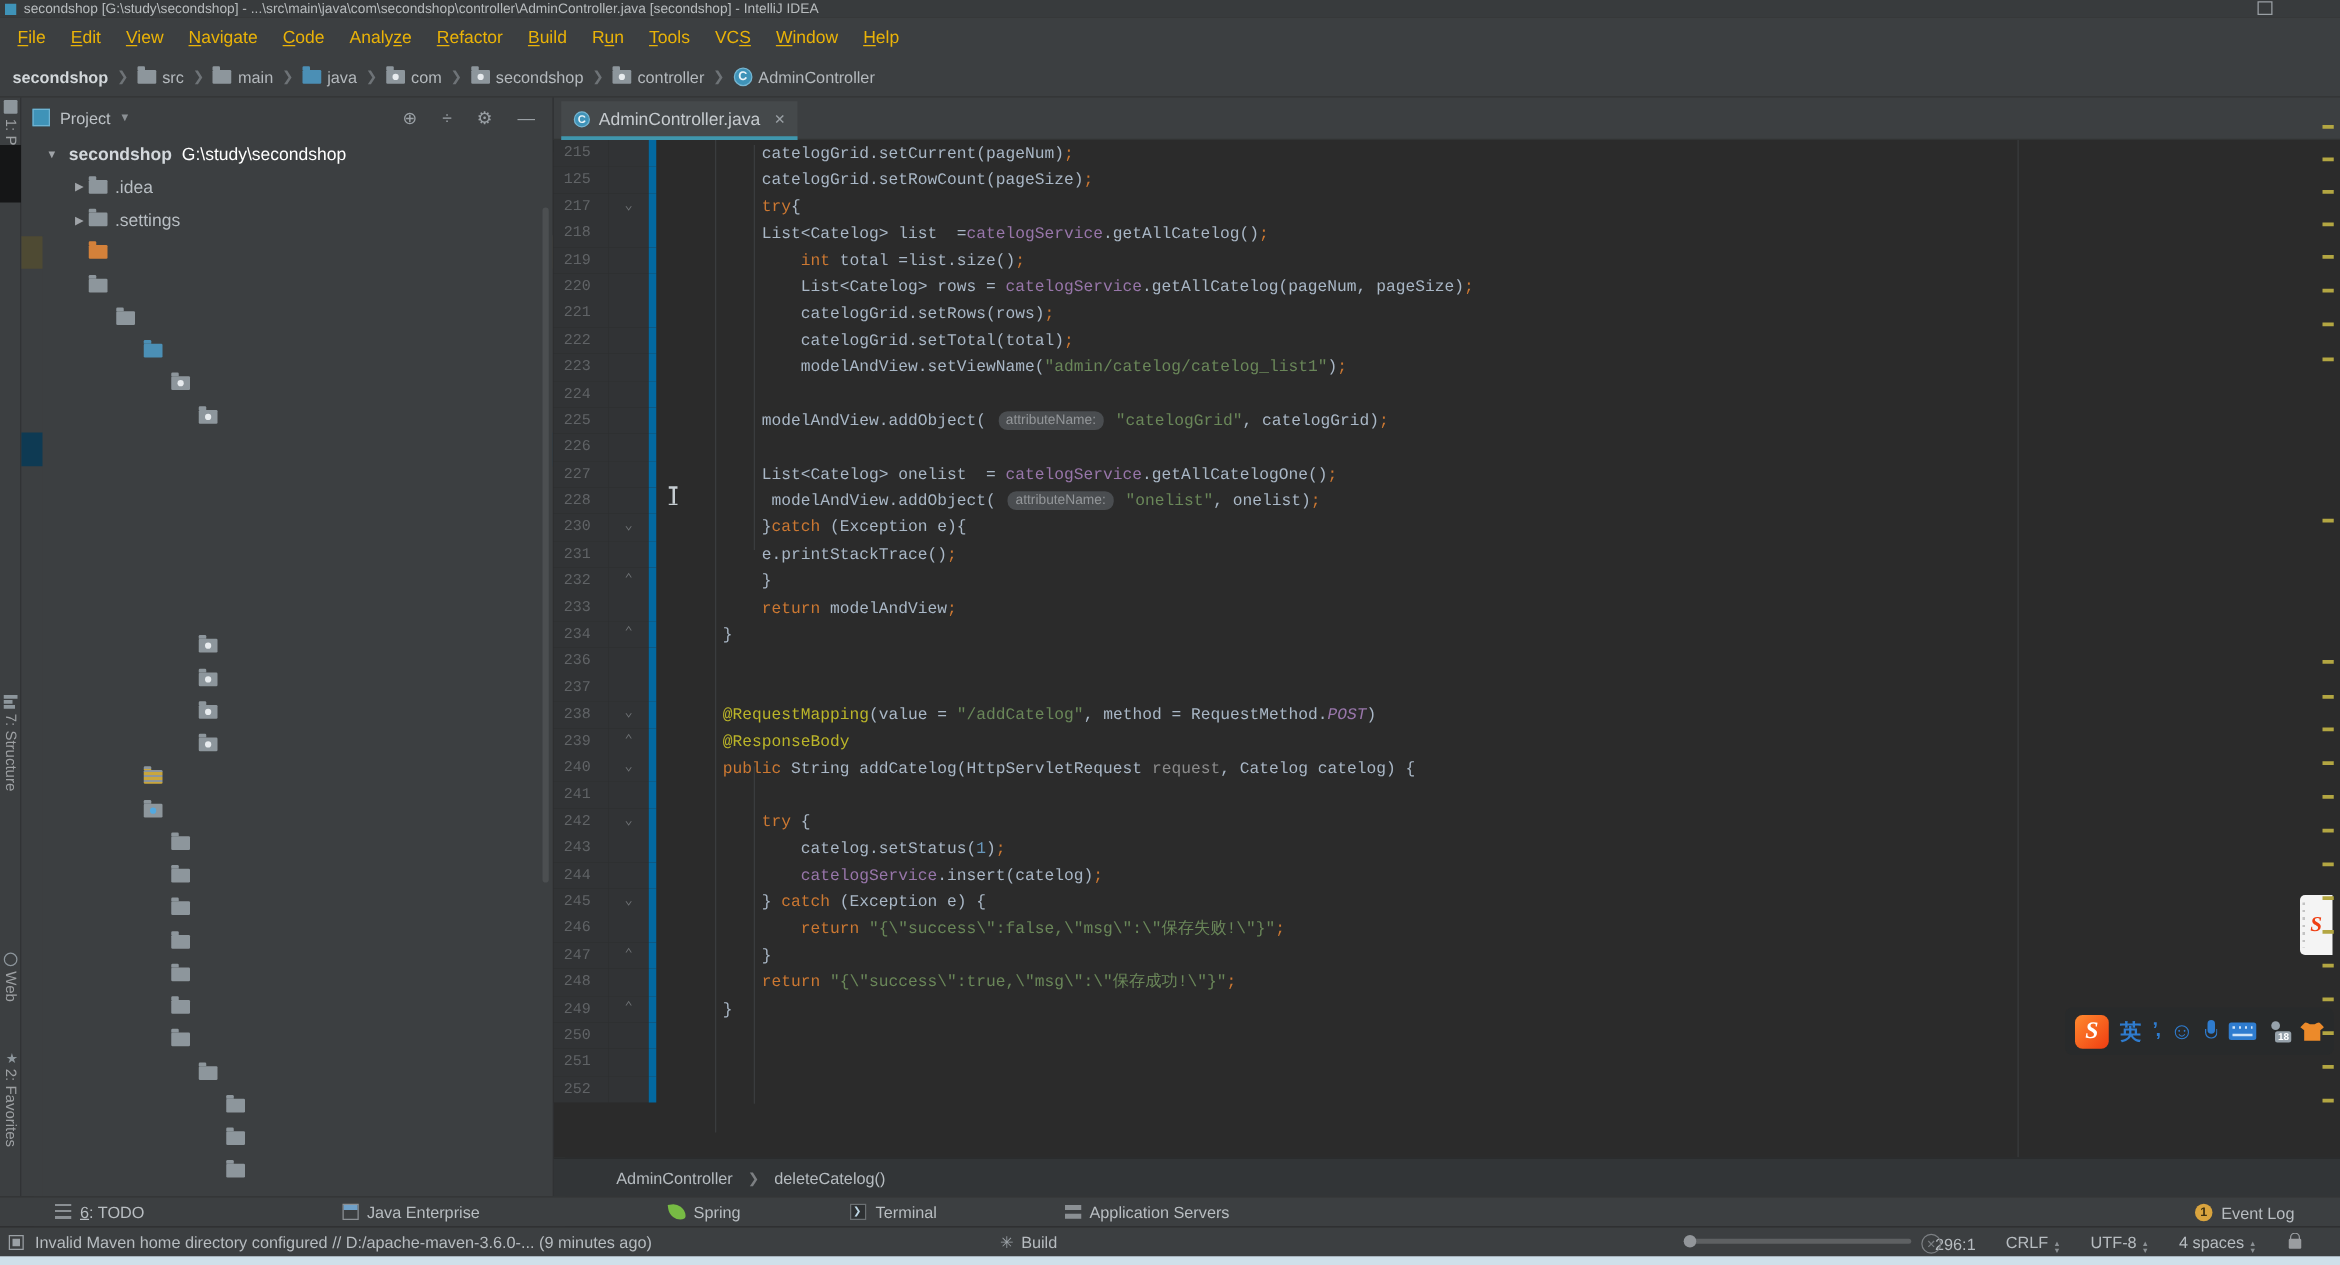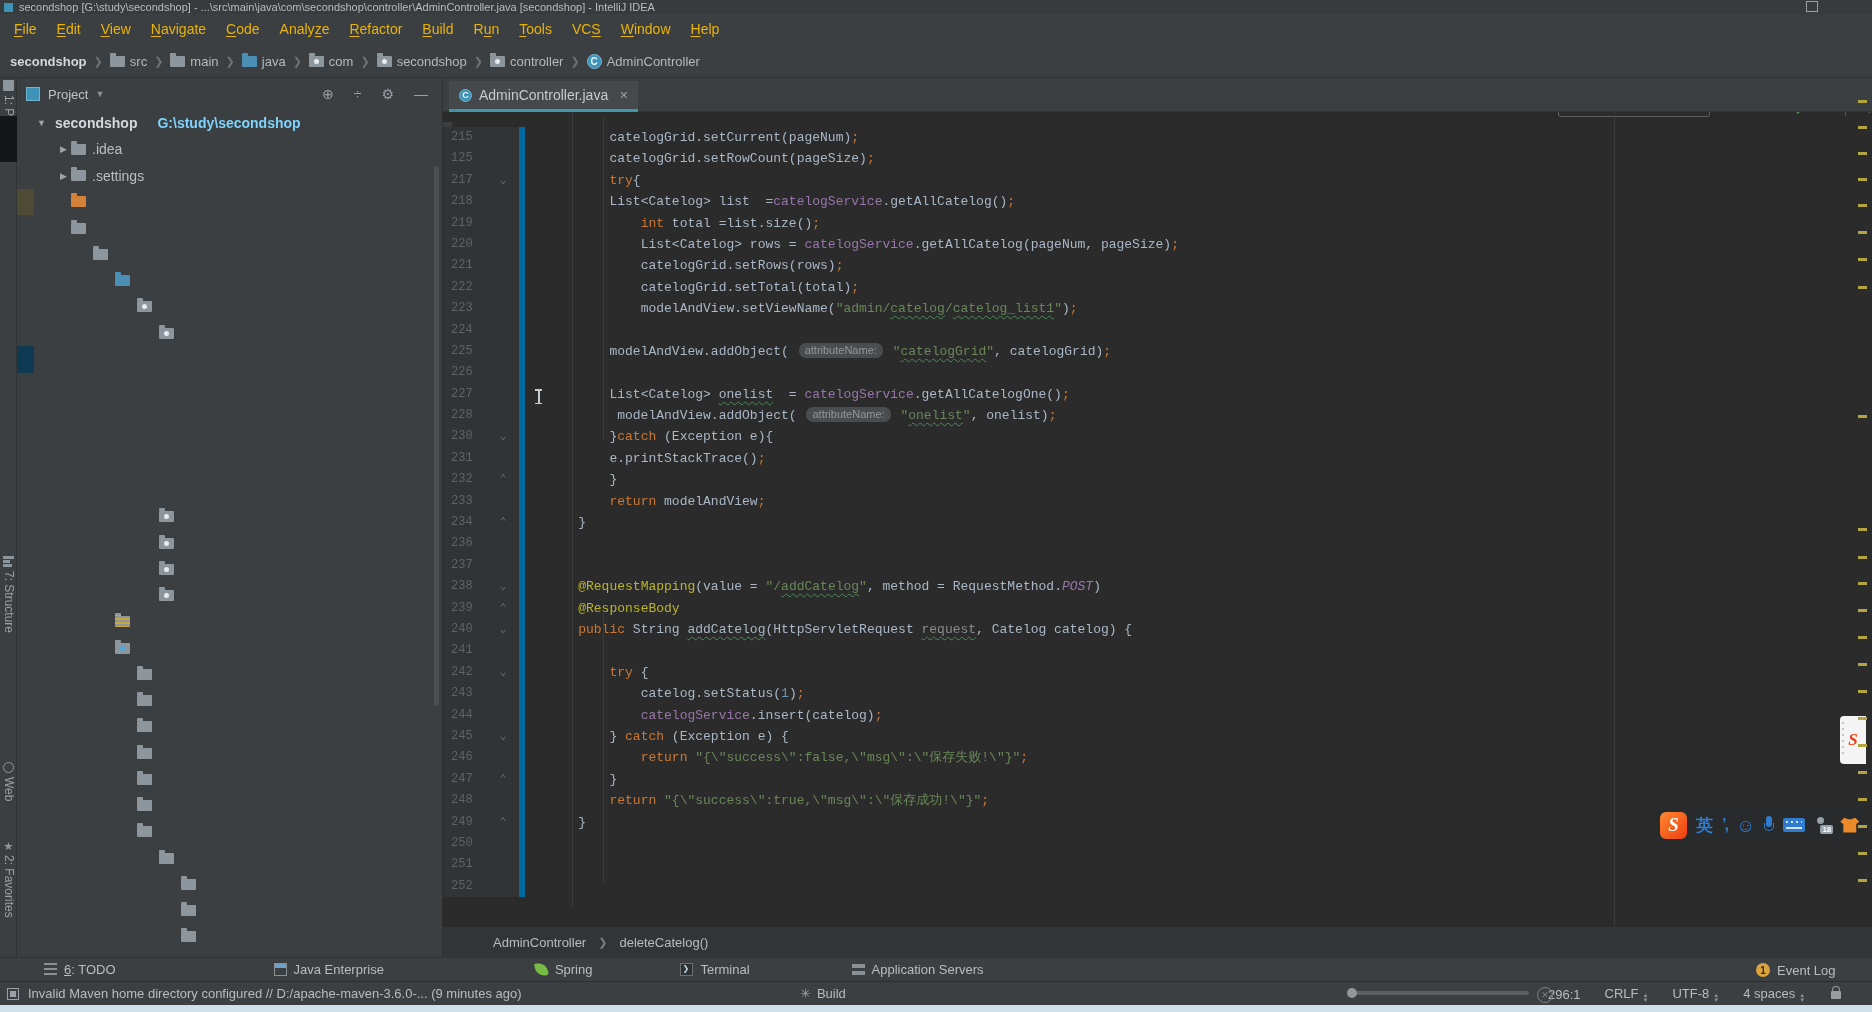--- a/index.html
+++ b/index.html
@@ -69,37 +69,37 @@
   .proj-tw-ico{width:12px;height:12px;background:#3f93b8;border:1px solid #6fb3d2;margin-right:8px;}
   .proj-caret{color:#8b9094;font-size:9px;margin-left:7px;}
   .ph-icons{position:absolute;right:14px;top:0;height:32px;display:flex;align-items:center;gap:20px;color:#9aa0a5;font-size:14px;}
   .tree{position:relative;}
   .row{height:26.25px;display:flex;align-items:center;font-size:14px;color:#b8bec3;white-space:nowrap;}
   .row.selected{background:#0e3a53;color:#dbe4ea;}
   .row.hl{background:#4e4a33;}
   .row .arrow{width:15px;flex:none;color:#a0a4a8;font-size:9px;text-align:center;}
   .row .lbl{margin-left:6px;}
   .row .lbl.bold{font-weight:bold;color:#d3d8dc;}
-  .row .path{margin-left:20px;color:#7dd3fc;font-weight:bold;}
+  .row .path{margin-left:8px;color:#ffffff;}
   .tree-scroll{position:absolute;left:417px;top:88px;width:5px;height:540px;background:#5a5d5f;border-radius:3px;opacity:.55;}
   
   .tabbar{position:absolute;left:443px;top:78px;width:1429px;height:34px;background:#3c3f41;border-bottom:1px solid #323434;box-sizing:border-box;}
   .tab{position:absolute;left:6px;top:3px;height:31px;background:#45494b;display:flex;align-items:center;gap:7px;
        padding:0 10px;font-size:14px;color:#c6cbcf;border-bottom:3px solid #3f96ad;box-sizing:border-box;}
   .tab .ic-class{width:13px;height:13px;font-size:9px;}
   .tab-close{color:#9aa0a5;font-size:11px;margin-left:4px;}
-  .code-wrap{position:absolute;left:443px;top:127px;width:1429px;height:814px;background:#2b2b2b;overflow:hidden;}
+  .code-wrap{position:absolute;left:443px;top:112px;width:1429px;height:814px;background:#2b2b2b;overflow:hidden;}
   .code-line{display:flex;height:21.4px;line-height:21.4px;font-family:"Liberation Mono","DejaVu Sans Mono",monospace;font-size:13px;white-space:pre;}
   .ln{width:44px;background:#313335;color:#606366;font-size:12px;padding-left:8px;box-sizing:border-box;flex:none;font-family:"Liberation Mono",monospace;}
   .fold{width:32px;background:#313335;color:#6e7174;text-align:center;font-size:11px;flex:none;}
   .ct{border-left:6px solid #0369a1;padding-left:22px;flex:1;}
   .tk-p{color:#a9b7c6;} .tk-k{color:#cc7832;} .tk-f{color:#9876aa;} .tk-s{color:#6a8759;}
   .tk-d{color:#6897bb;} .tk-a{color:#bbb529;} .tk-sp{color:#9876aa;font-style:italic;}
   .tk-gt{color:#8c8c8c;}
-  .wv{text-decoration:underline;text-decoration-style:wavy;text-decoration-color:#4c8a5c;text-decoration-thickness:1px;text-underline-offset:3px;}
+  .wv{text-decoration-style:wavy;text-decoration-color:#4c8a5c;text-decoration-thickness:1px;text-underline-offset:3px;}
   .tk-i{display:inline-block;background:#4a4d50;color:#939699;border-radius:7px;padding:0 6px;margin:0 2px;
         font-family:"Liberation Sans",sans-serif;font-size:11px;line-height:15px;vertical-align:1px;}
   .guide{position:absolute;width:1px;background:#3a3c3e;}
   .margin-line{position:absolute;left:1614px;top:112px;width:1px;height:814px;background:#3a3c3e;}
   .mouse-ibeam{position:absolute;left:534px;top:389px;width:9px;height:15px;}
   .mouse-ibeam::before,.mouse-ibeam::after{content:"";position:absolute;left:1px;width:7px;height:1.5px;background:#c6cdd2;}
   .mouse-ibeam::before{top:0;} .mouse-ibeam::after{bottom:0;}
   .mouse-ibeam i{position:absolute;left:4px;top:1px;width:1.5px;height:13px;background:#c6cdd2;}
   .crumbs-bottom{position:absolute;left:443px;top:926px;width:1429px;height:31px;background:#323537;border-top:1px solid #282a2b;
                  display:flex;align-items:center;padding-left:50px;box-sizing:border-box;font-size:13px;color:#b6bcc0;gap:12px;}

